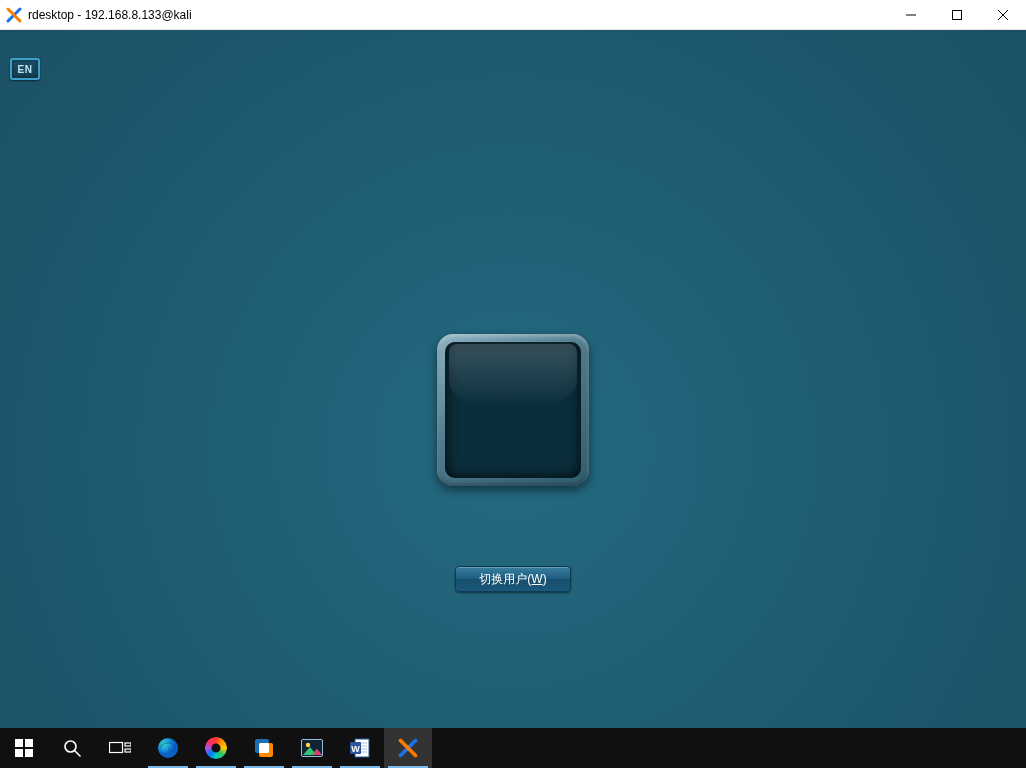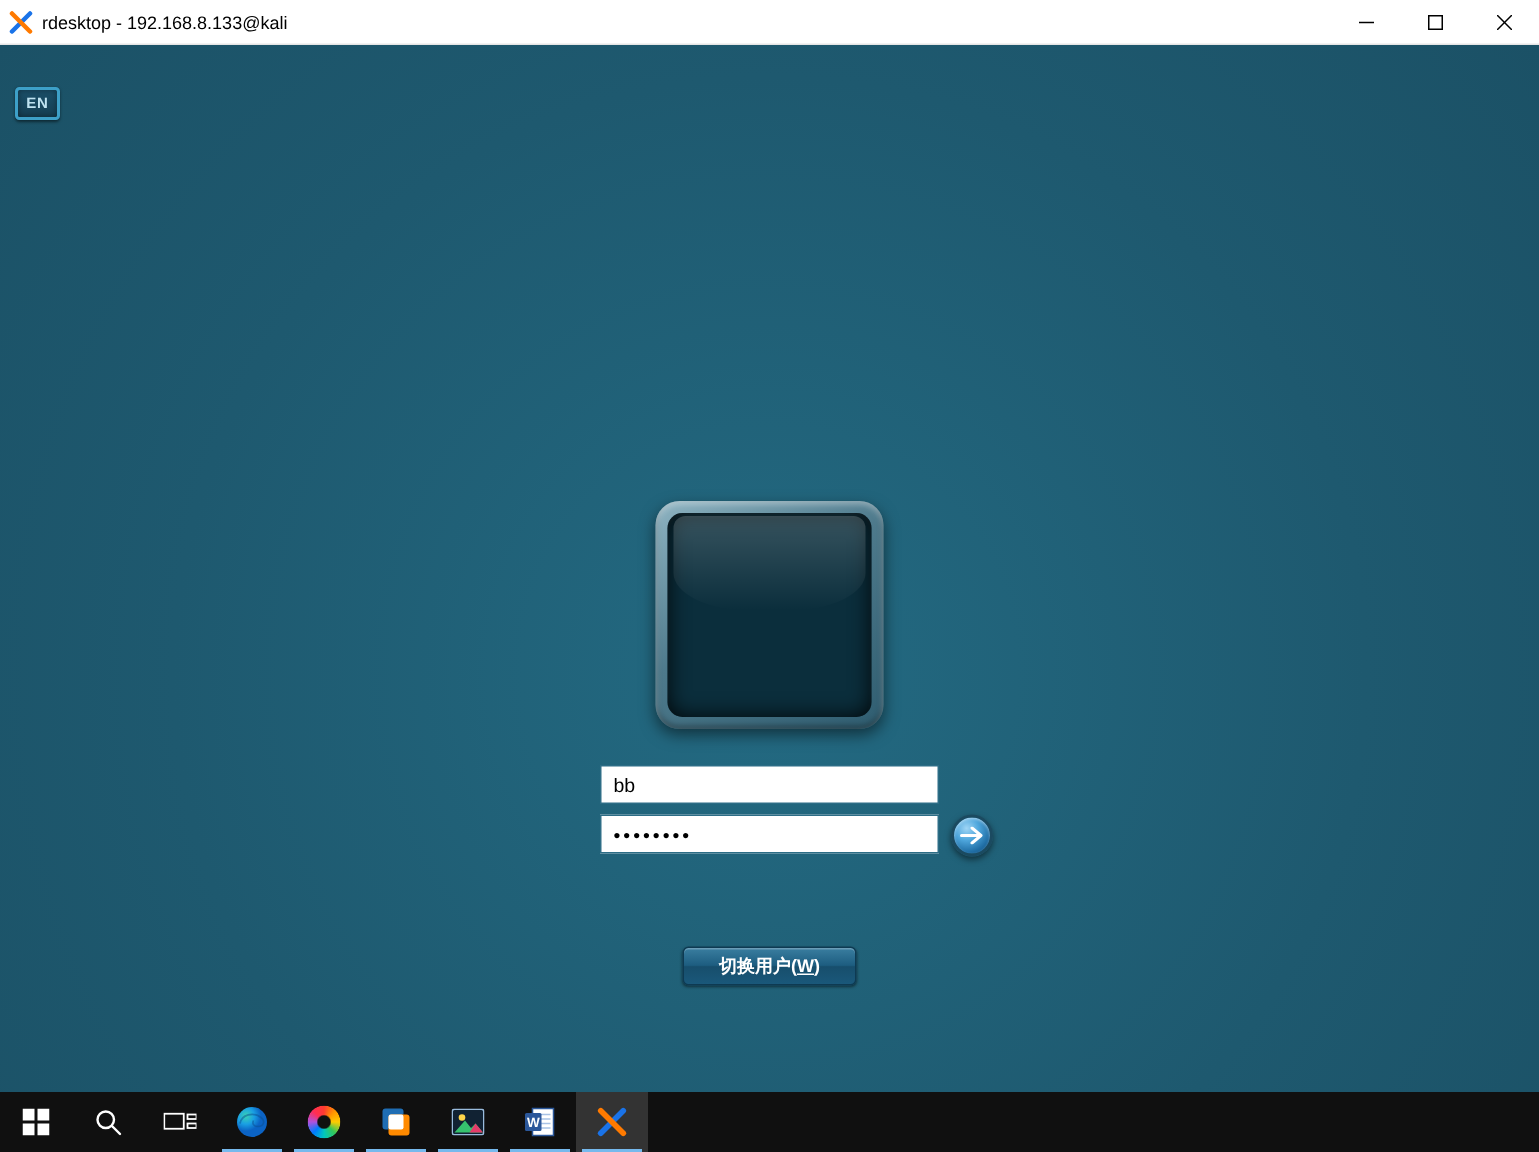--- a/index.html
+++ b/index.html
@@ -81,30 +81,29 @@
     position: absolute; right: -36px; bottom: -2px;
     width: 28px; height: 28px; border-radius: 50%;
     border: 2px solid #1b4a60;
     background: radial-gradient(circle at 35% 30%, #9fd5f5 0%, #4ea6dc 35%, #1f6da4 70%, #10466e 100%);
     box-shadow: 0 2px 4px rgba(0,0,0,.5), inset 0 1px 2px rgba(255,255,255,.5);
     display: flex; align-items: center; justify-content: center;
     cursor: pointer;
   }
 
   .switch-user-btn {
-    margin-top: 62px;
+    margin-top: 80px;
     min-width: 116px; height: 26px;
     border: 1px solid #0e3a52;
     border-radius: 4px;
     background: linear-gradient(#3a7ea0, #1d5d80 48%, #174e6c 52%, #1a587a);
     color: #fff; font-size: 12px;
     padding: 0 12px;
     box-shadow: inset 0 1px 0 rgba(255,255,255,.25), 0 1px 2px rgba(0,0,0,.5);
     cursor: pointer;
-    font-weight: bold;
   }
   .switch-user-btn .ul { text-decoration: underline; }
 
   
   .taskbar {
     height: 40px; background: #101010; display: flex; align-items: stretch;
   }
   .tb-item {
     width: 48px; display: flex; align-items: center; justify-content: center;
     position: relative;
@@ -159,29 +158,20 @@
 
   <div class="remote-area">
 
     <div class="lang-badge">EN</div>
 
     <div class="login-cluster">
       <div class="avatar-frame">
         <div class="avatar-inner"></div>
       </div>
 
-      <div class="input-stack">
-        <input class="cred-input" type="text" value="bb" style="">
-        <input class="cred-input" type="password" value="••••••••" style="">
-        <div class="go-btn" title="Submit">
-          <svg width="16" height="12" viewBox="0 0 16 12">
-            <path d="M1 6 H12 M8 1 L14 6 L8 11" fill="none" stroke="#fff" stroke-width="2" stroke-linecap="round" stroke-linejoin="round"></path>
-          </svg>
-        </div>
-      </div>
 
       <button class="switch-user-btn">
         <span>切换用户</span><span>(</span><span class="ul">W</span><span>)</span>
       </button>
     </div>
 
   </div>
 </div>
 
 <div class="taskbar">

